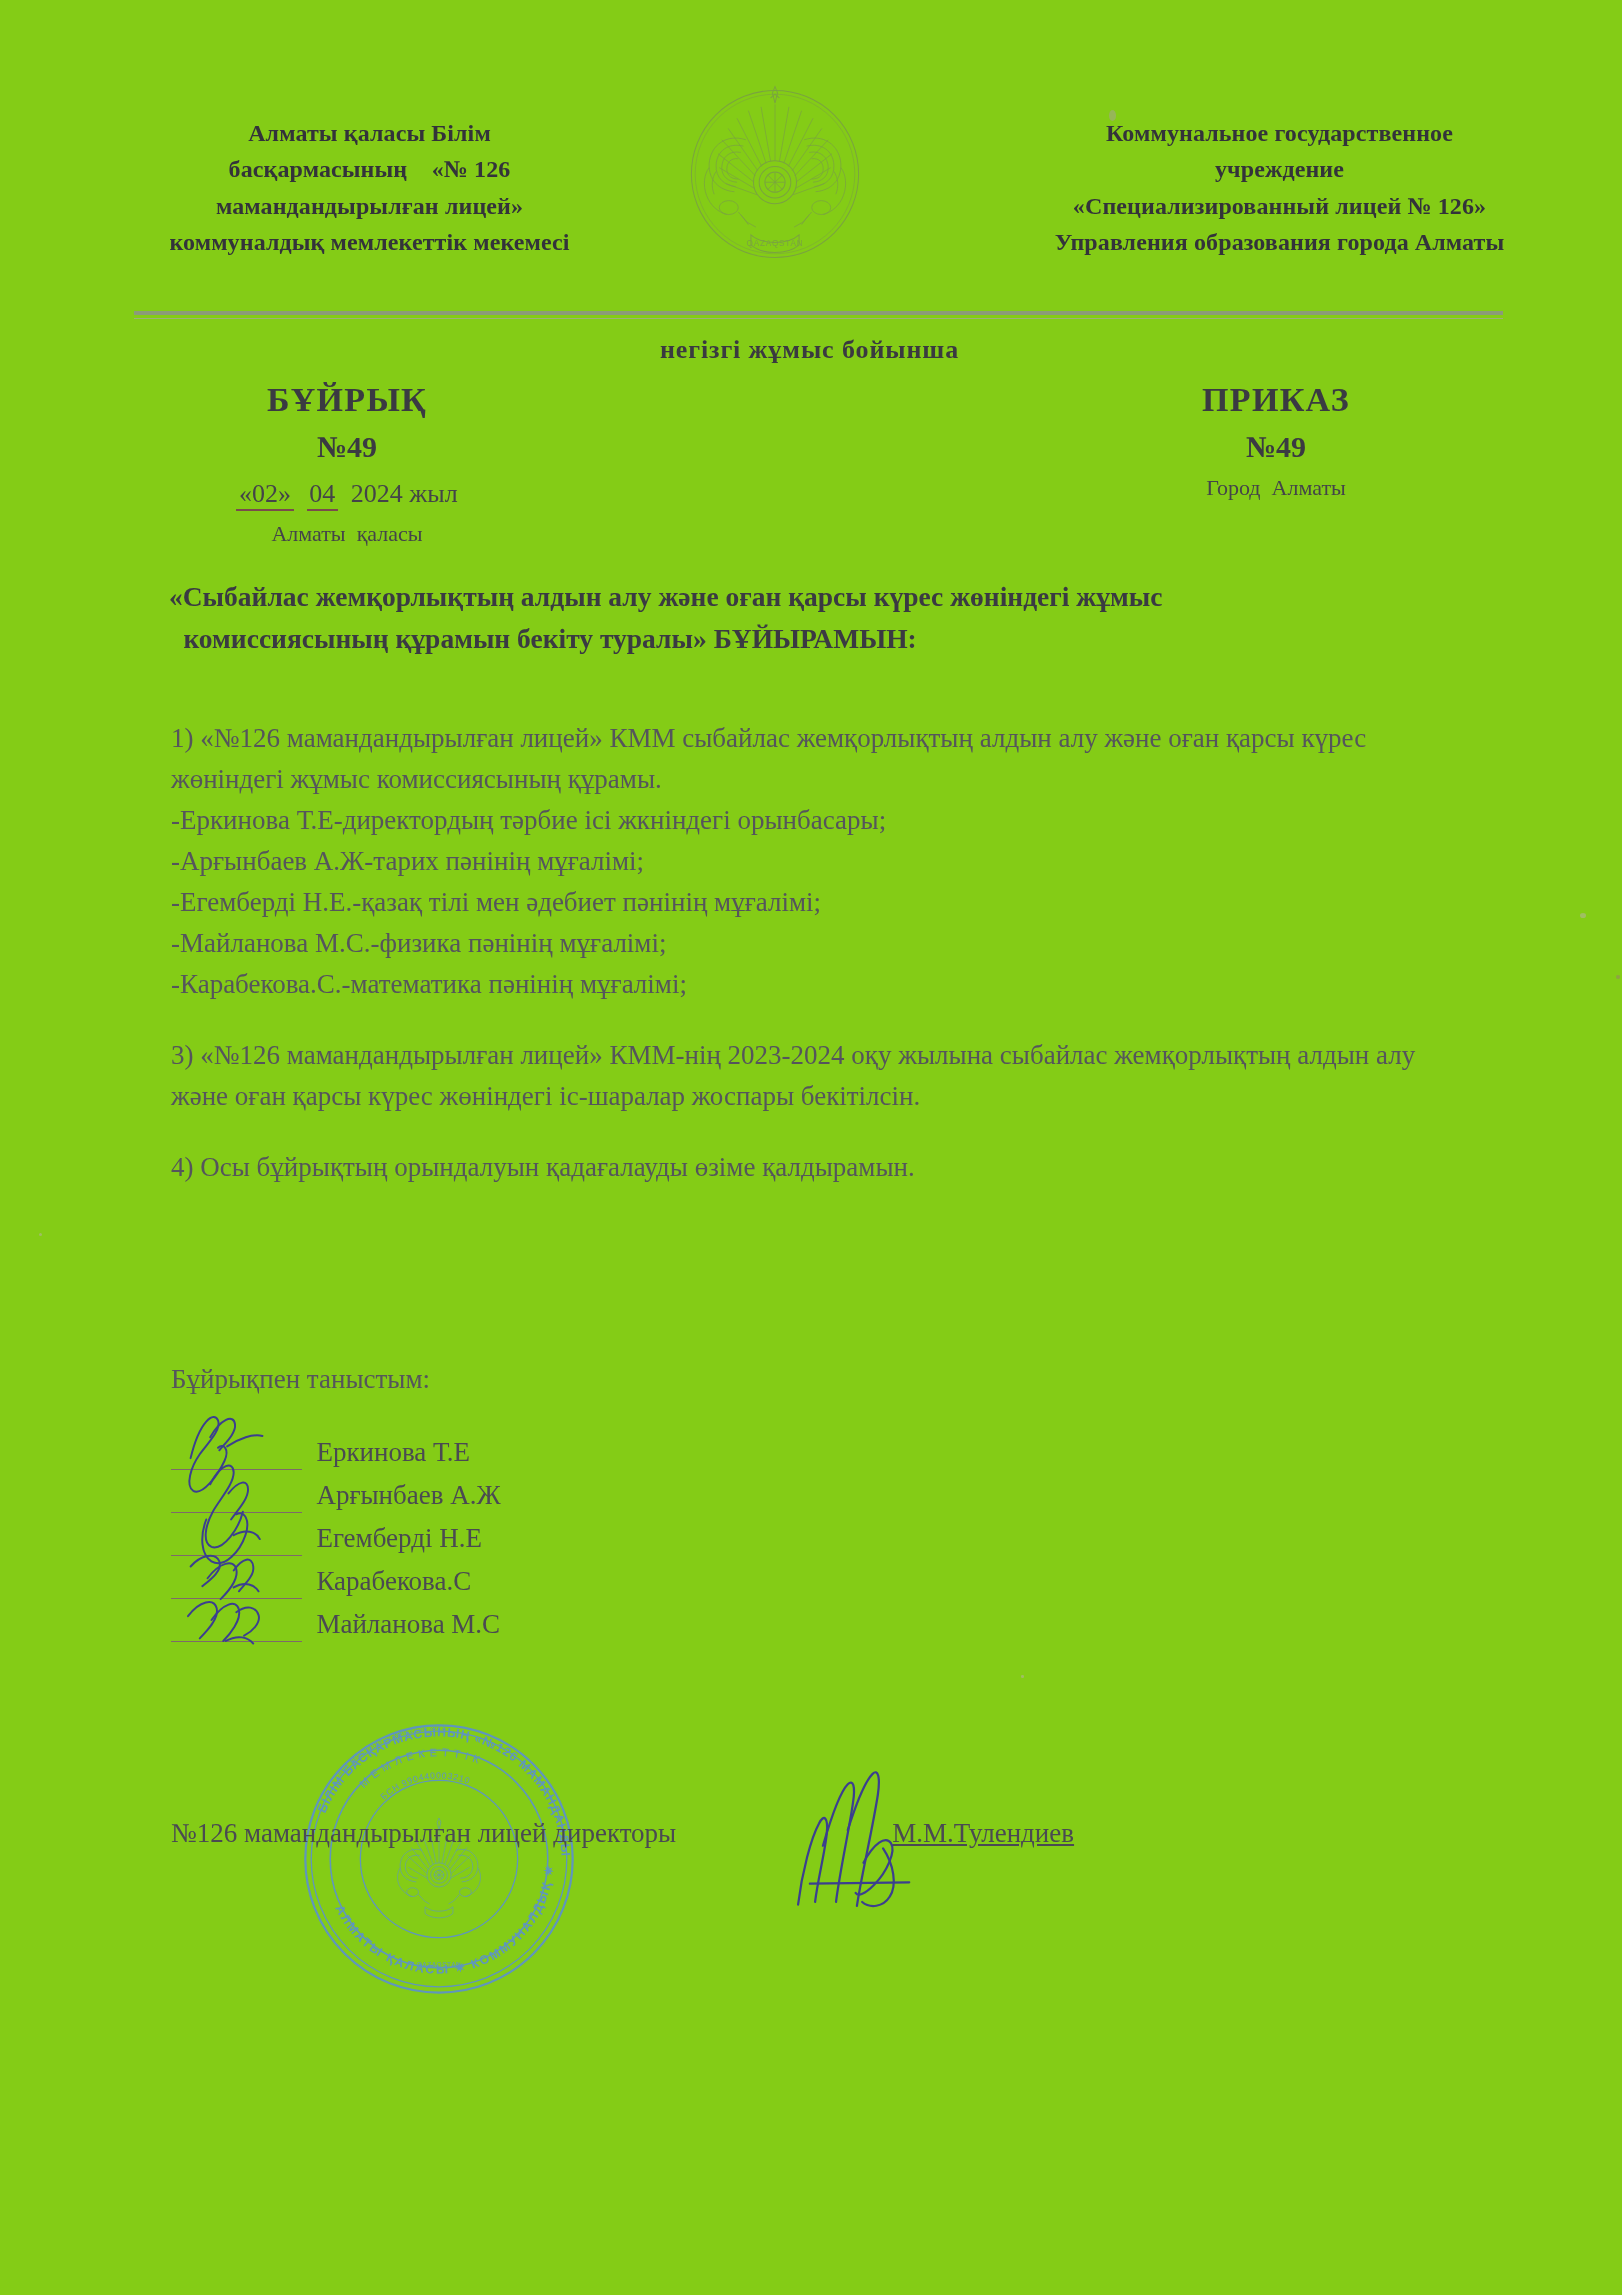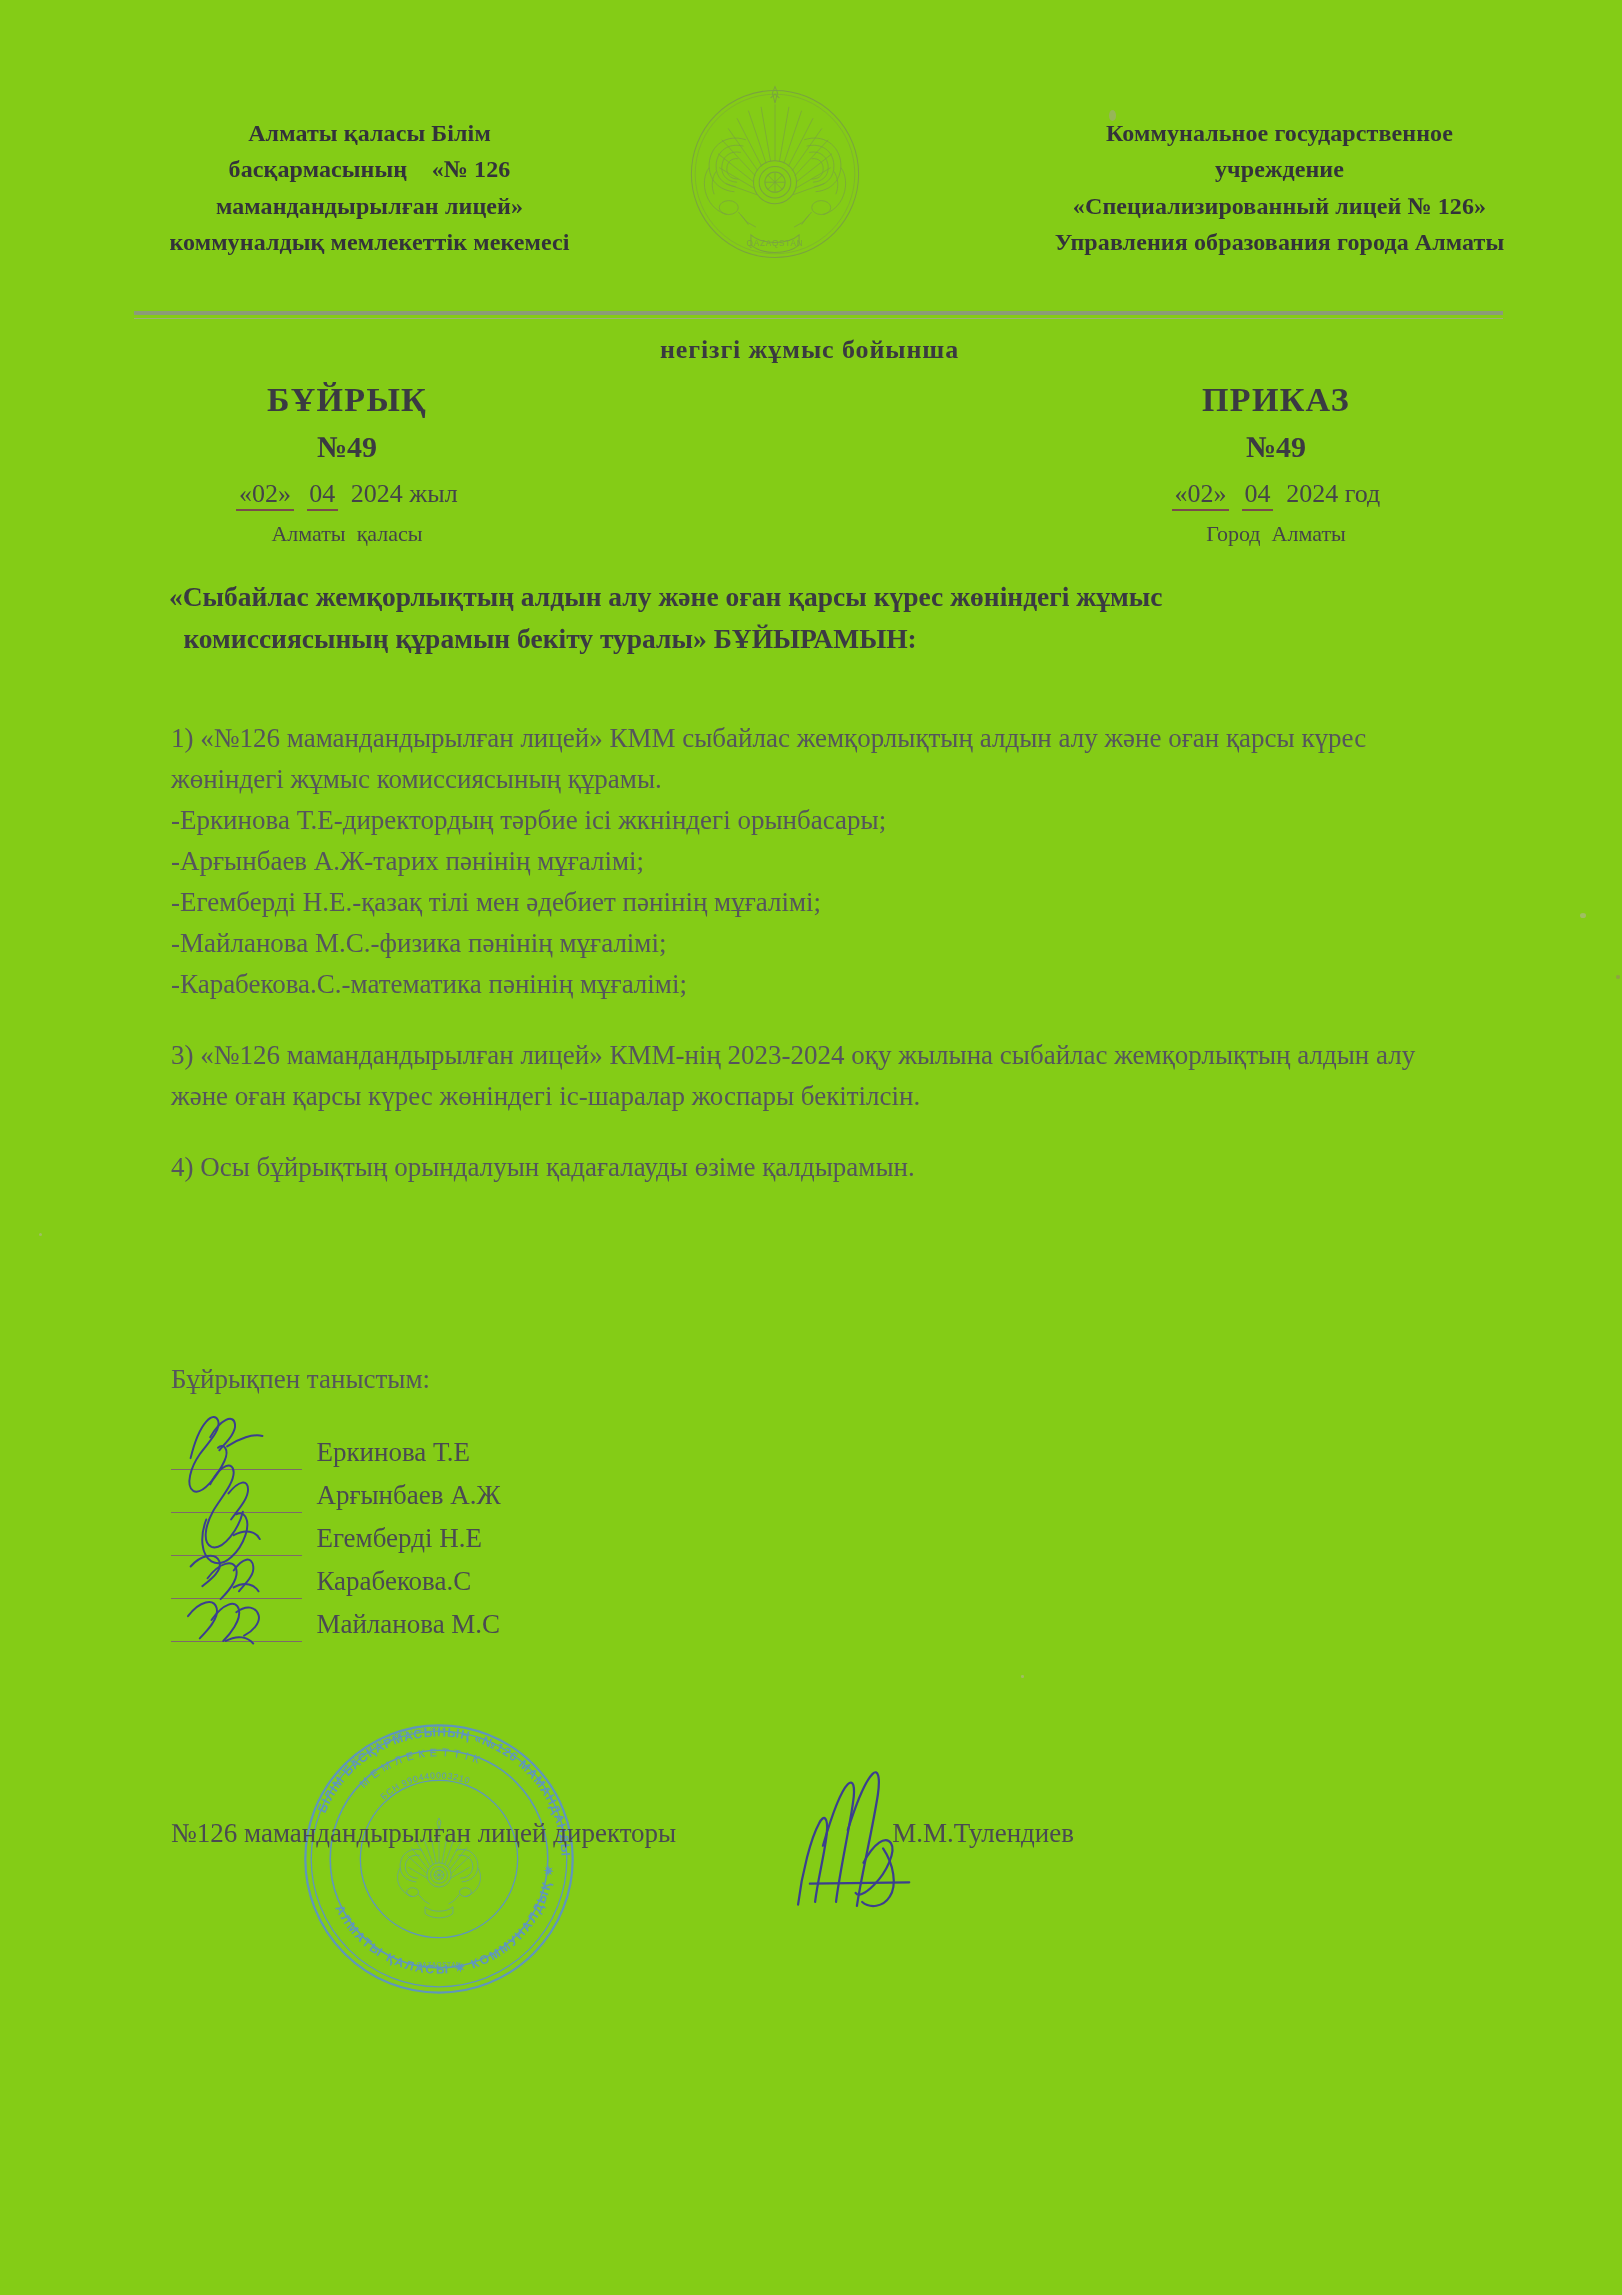--- a/index.html
+++ b/index.html
@@ -204,21 +204,21 @@
     top: 1818px;
     left: 171px;
     width: 1112px;
     display: flex;
     align-items: center;
     font-size: 27px;
     color: #4a4a52;
   }
   .director-title { white-space: nowrap; }
   .director-gap { width: 216px; }
-  .director-name { white-space: nowrap; }
+  .director-name { white-space: nowrap; text-decoration: underline; }
 
   .director-sig {
     position: absolute;
     top: 1767px;
     left: 785px;
     width: 170px;
     height: 151px;
     pointer-events: none;
   }
   .director-sig svg { width: 100%; height: 100%; display: block; }
@@ -331,21 +331,20 @@
   <div class="order-row">
     <div class="order-col left">
       <div class="order-word">БҰЙРЫҚ</div>
       <div class="order-num">№49</div>
       <div class="order-date"><span class="u">«02»</span>  <span class="u">04</span>  <span>2024 жыл</span></div>
       <div class="order-city">Алматы  қаласы</div>
     </div>
     <div class="order-col right">
       <div class="order-word">ПРИКАЗ</div>
       <div class="order-num">№49</div>
-      <div class="order-date"><span class="u">«02»</span>  <span class="u">04</span>  <span>2024 год</span></div>
       <div class="order-city">Город  Алматы</div>
     </div>
   </div>
 
   <div class="subject">
     <div>«Сыбайлас жемқорлықтың алдын алу және оған қарсы күрес жөніндегі жұмыс</div>
     <div class="ln2">комиссиясының құрамын бекіту туралы» БҰЙЫРАМЫН:</div>
   </div>
 
   <div class="body">

